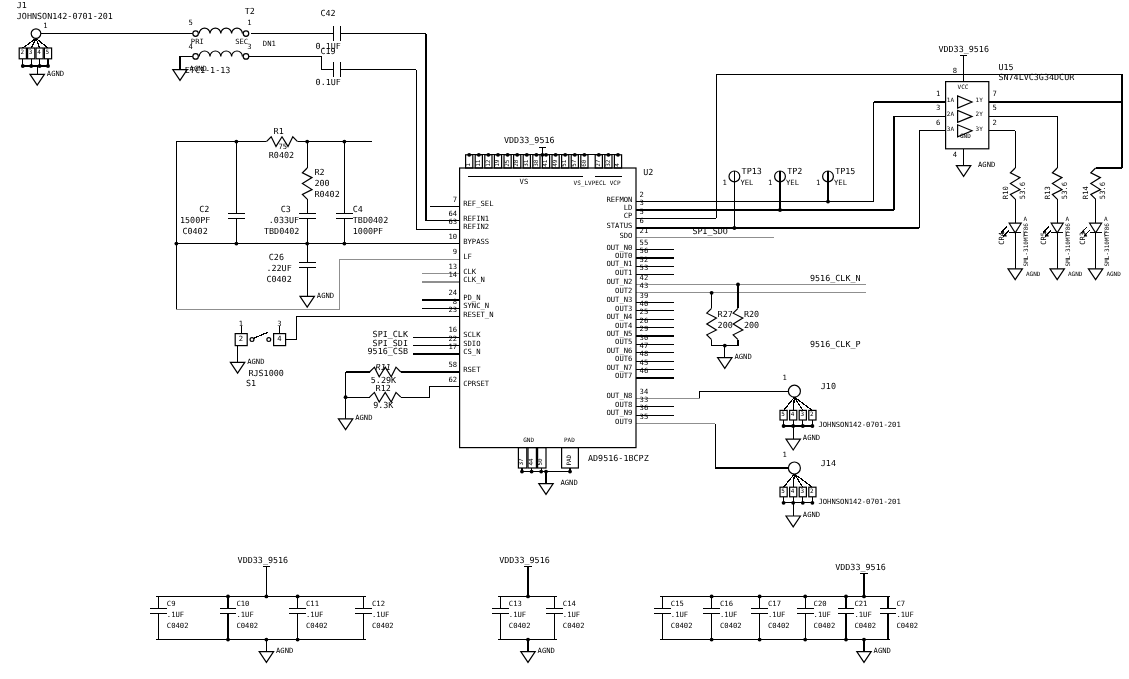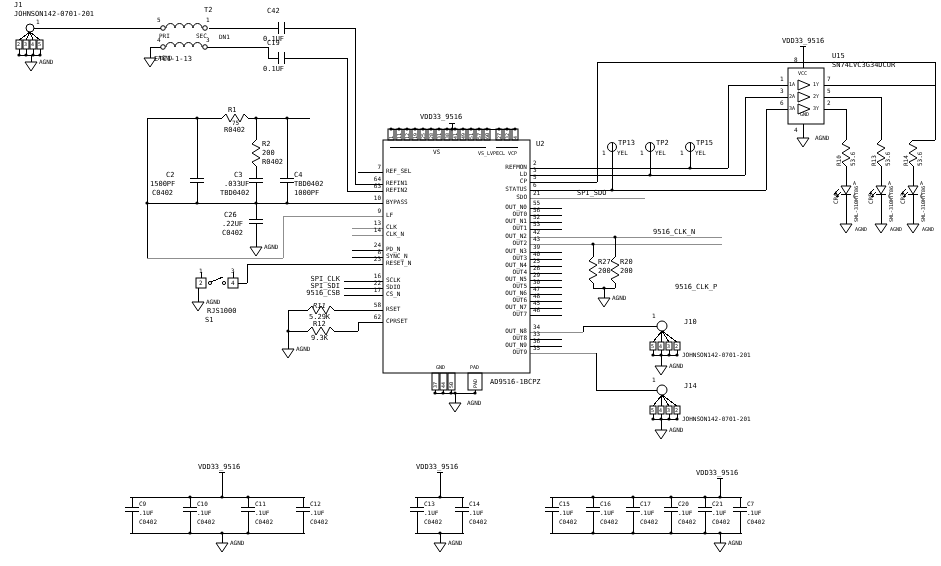--- a/index.html
+++ b/index.html
@@ -465,21 +465,21 @@
       <span class="t" style="left: 205px; top: 317px;">S1</span>
       <span class="t" style="left: 313px; top: 303px; font-style: italic;">R11</span>
       <span class="t" style="left: 309px; top: 314px;">5.29K</span>
       <span class="t" style="left: 313px; top: 321px;">R12</span>
       <span class="t" style="left: 311px; top: 335px;">9.3K</span>
       <span class="t s6" style="left: 296px; top: 346px;">AGND</span>
       <span class="t ra" style="left: 340px; top: 276px;">SPI_CLK</span>
       <span class="t ra" style="left: 340px; top: 283px;">SPI_SDI</span>
       <span class="t ra" style="left: 340px; top: 290px;">9516_CSB</span>
       <span class="t" style="left: 577px; top: 190px;">SPI_SDO</span>
-      <span class="t" style="left: 653px; top: 229px;">9516_CLK_N</span>
+      <span class="t" style="left: 675px; top: 229px;">9516_CLK_N</span>
       <span class="t" style="left: 675px; top: 239px; margin-top: 45px;">9516_CLK_P</span>
       <span class="t" style="left: 536px; top: 141px;">U2</span>
       <span class="t" style="left: 490px; top: 379px;">AD9516-1BCPZ</span>
       <span class="t" style="left: 420px; top: 114px;">VDD33_9516</span>
       <span class="t vt s5" style="left: 389px; top: 139px;">1</span>
       <span class="t vt s5" style="left: 397px; top: 139px;">11</span>
       <span class="t vt s5" style="left: 405px; top: 139px;">12</span>
       <span class="t vt s5" style="left: 413px; top: 139px;">19</span>
       <span class="t vt s5" style="left: 421px; top: 139px;">25</span>
       <span class="t vt s5" style="left: 429px; top: 139px;">28</span>

